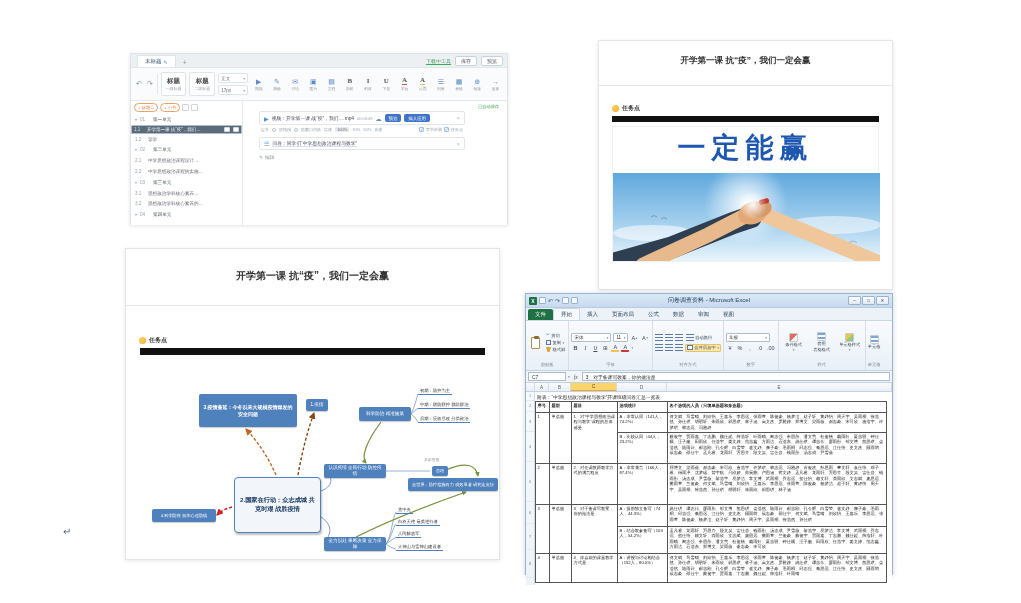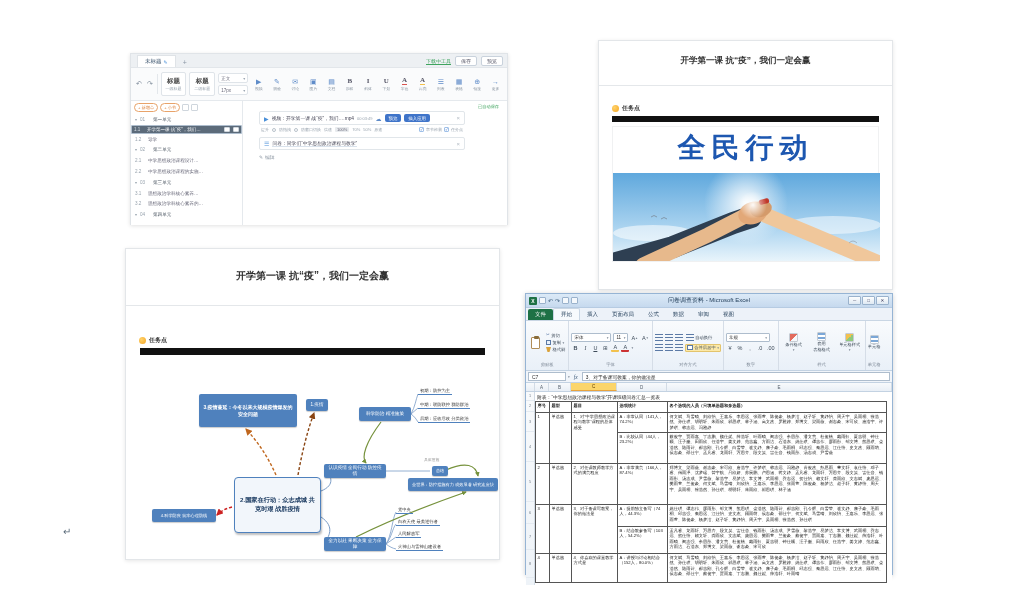--- a/index.html
+++ b/index.html
@@ -359,21 +359,21 @@
 
   <div class="shot pg pg-tr">
     <div class="pg-title">开学第一课 抗“疫”，我们一定会赢</div>
     <div class="pg-div"></div>
     <div class="taskrow">
       <span class="taskdot"></span>
       <b>任务点</b>
     </div>
     <div class="blackbar"></div>
     <div class="slide">
-      <div class="sl2">全民行动</div>
+      <div class="sl2">一定能赢</div>
       <svg class="photo" width="267" height="88" viewBox="0 0 267 88">
         <defs>
           <linearGradient id="sky" x1="0" y1="0" x2="0" y2="1">
             <stop offset="0" stop-color="#5fa8dd"></stop>
               <stop offset="0.6" stop-color="#a8d2ef"></stop>
               <stop offset="1" stop-color="#e8f4fb"></stop>
           </linearGradient>
           <radialGradient id="sun" cx="0.5" cy="0.5" r="0.5">
             <stop offset="0" stop-color="#ffffff" stop-opacity="0.95"></stop>
               <stop offset="1" stop-color="#ffffff" stop-opacity="0"></stop>

